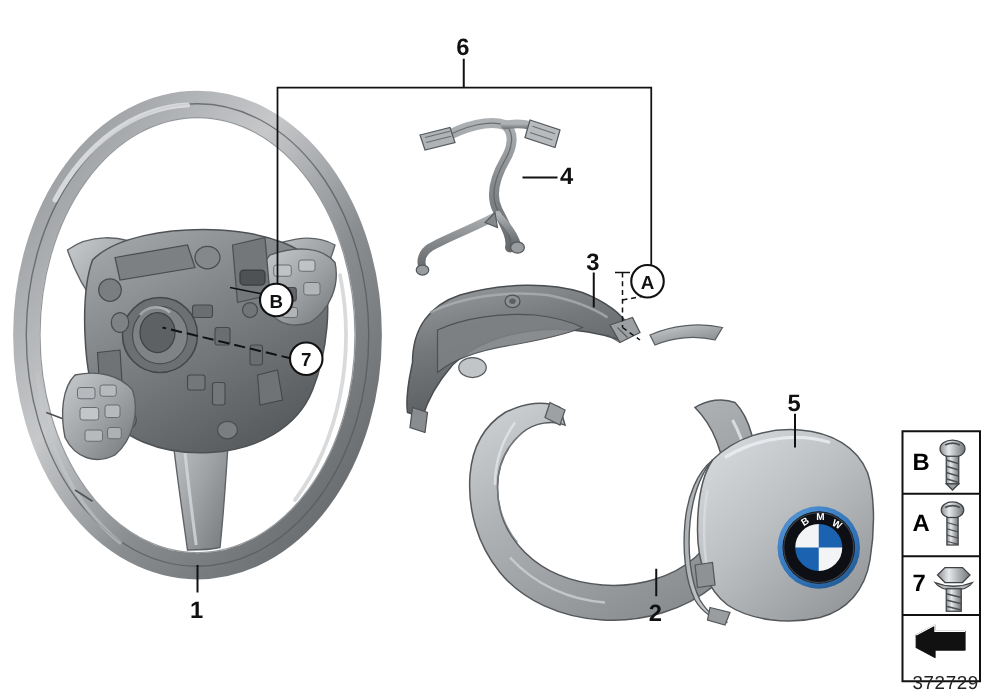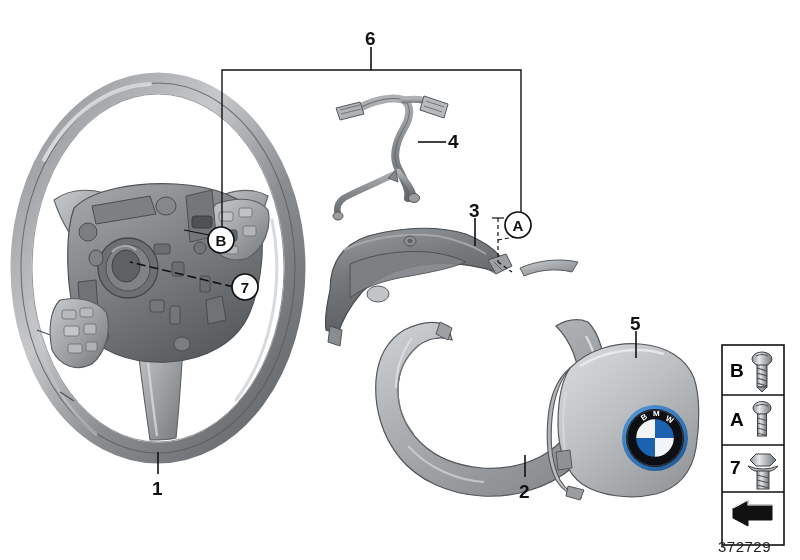--- a/index.html
+++ b/index.html
@@ -4,21 +4,21 @@
 <style>
   html,body{margin:0;padding:0;background:#ffffff;}
   body{width:800px;height:560px;position:relative;overflow:hidden;
        font-family:"Liberation Sans",sans-serif;color:#000;}
   #stage{position:absolute;left:0;top:0;width:800px;height:560px;}
   svg#diagram{position:absolute;left:0;top:0;width:800px;height:560px;display:block;}
   .lbl{position:absolute;font-weight:bold;color:#111;line-height:1;
        -webkit-user-select:none;user-select:none;}
   .lbl-num{font-size:19px;}
   .partno{position:absolute;font-size:15px;color:#222;letter-spacing:.5px;
-          font-family:"Liberation Sans",sans-serif;}
+          font-family:"Liberation Sans",sans-serif;margin-left:12px;}
   .legend-cell-letter{position:absolute;font-size:19px;font-weight:bold;color:#000;}
   .callout-txt{font-size:15px;font-weight:bold;}
 </style>
 </head>
 <body>
 
 <div id="stage">
 
   <svg id="diagram" viewBox="0 0 800 560">
     <defs>

